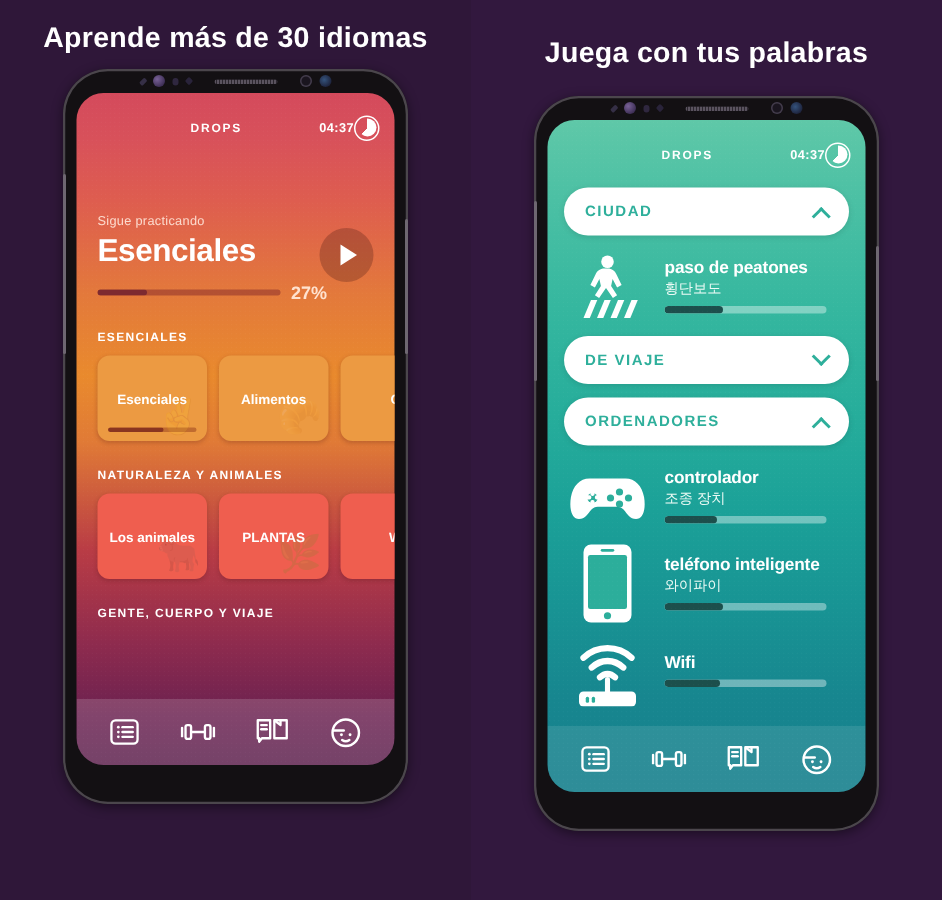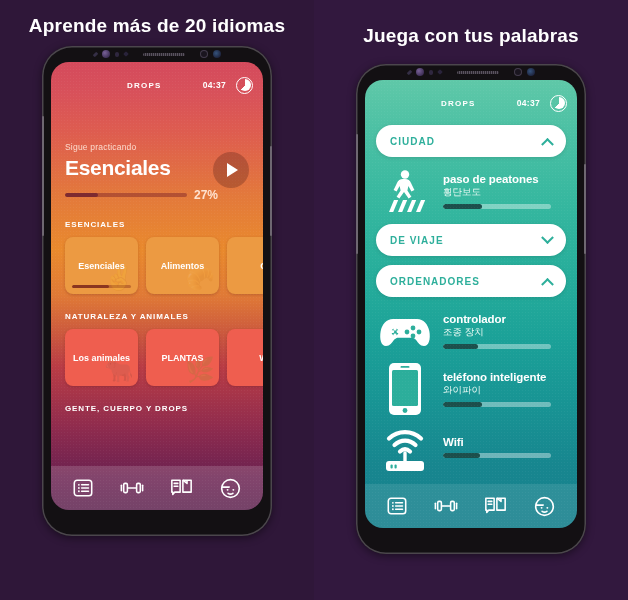--- a/index.html
+++ b/index.html
@@ -105,21 +105,21 @@
   .noise {
     position:absolute; inset:0; pointer-events:none;
     background-image: radial-gradient(rgba(255,255,255,.08) 0.5px, transparent 0.6px);
     background-size: 3px 3px; opacity:.55;
   }
 
   .app-header {
     position: relative;
     height: 26px; margin-top: 10px;
     display: flex; align-items: center; justify-content: flex-end;
-    padding: 0 10px; gap: 10px;
+    padding: 0 10px; 
   }
   .brand {
     color: #fff; font-size: 8px; font-weight: bold; letter-spacing: 1.2px;
     margin-right: auto; margin-left: 66px;
   }
   .timer-text { color:#fff; font-size:8.5px; font-weight:bold; letter-spacing:.3px; }
   .timer-ring {
     width: 17px; height: 17px; border-radius: 50%;
     border: 1.6px solid #fff; position: relative;
   }
@@ -206,21 +206,21 @@
     position:absolute; left:0; right:0; bottom:0; height:26px;
     display:flex; align-items:center; justify-content:center;
   }
 </style>
 </head>
 <body>
 
 <div class="stage">
 
   <div class="panel left">
-    <div class="headline">Aprende más de 20 idiomas</div>
+    <div class="headline">Aprende más de 30 idiomas</div>
 
     <div class="phone">
       <div class="bezel-top">
         <i class="sensor s-a"></i>
         <i class="sensor s-b"></i>
         <i class="sensor s-c"></i>
         <i class="sensor s-d"></i>
         <i class="grille"></i>
         <i class="sensor s-e"></i>
         <i class="sensor s-f"></i>
@@ -279,21 +279,21 @@
                 <div class="tile" style="background: rgb(239, 94, 79);">
                   <div class="glyph">🌿</div>
                   <span>PLANTAS</span>
                 </div>
                 <div class="tile" style="background: rgb(239, 94, 79);">
                   <span>W</span>
                 </div>
               </div>
             </div>
             <div class="cat-group">
-              <div class="cat-label">GENTE, CUERPO Y DROPS</div>
+              <div class="cat-label">GENTE, CUERPO Y VIAJE</div>
             </div>
           </div>
 
         <div class="nav warm-nav">
           <div>
             <svg width="22" height="22" viewBox="0 0 24 24" fill="none" stroke="#fff" stroke-width="1.7">
               <rect x="2.5" y="3.5" width="19" height="17" rx="3"></rect>
               <circle cx="7.5" cy="8.5" r="1" fill="#fff" stroke="none"></circle>
               <circle cx="7.5" cy="12" r="1" fill="#fff" stroke="none"></circle>
               <circle cx="7.5" cy="15.5" r="1" fill="#fff" stroke="none"></circle>

